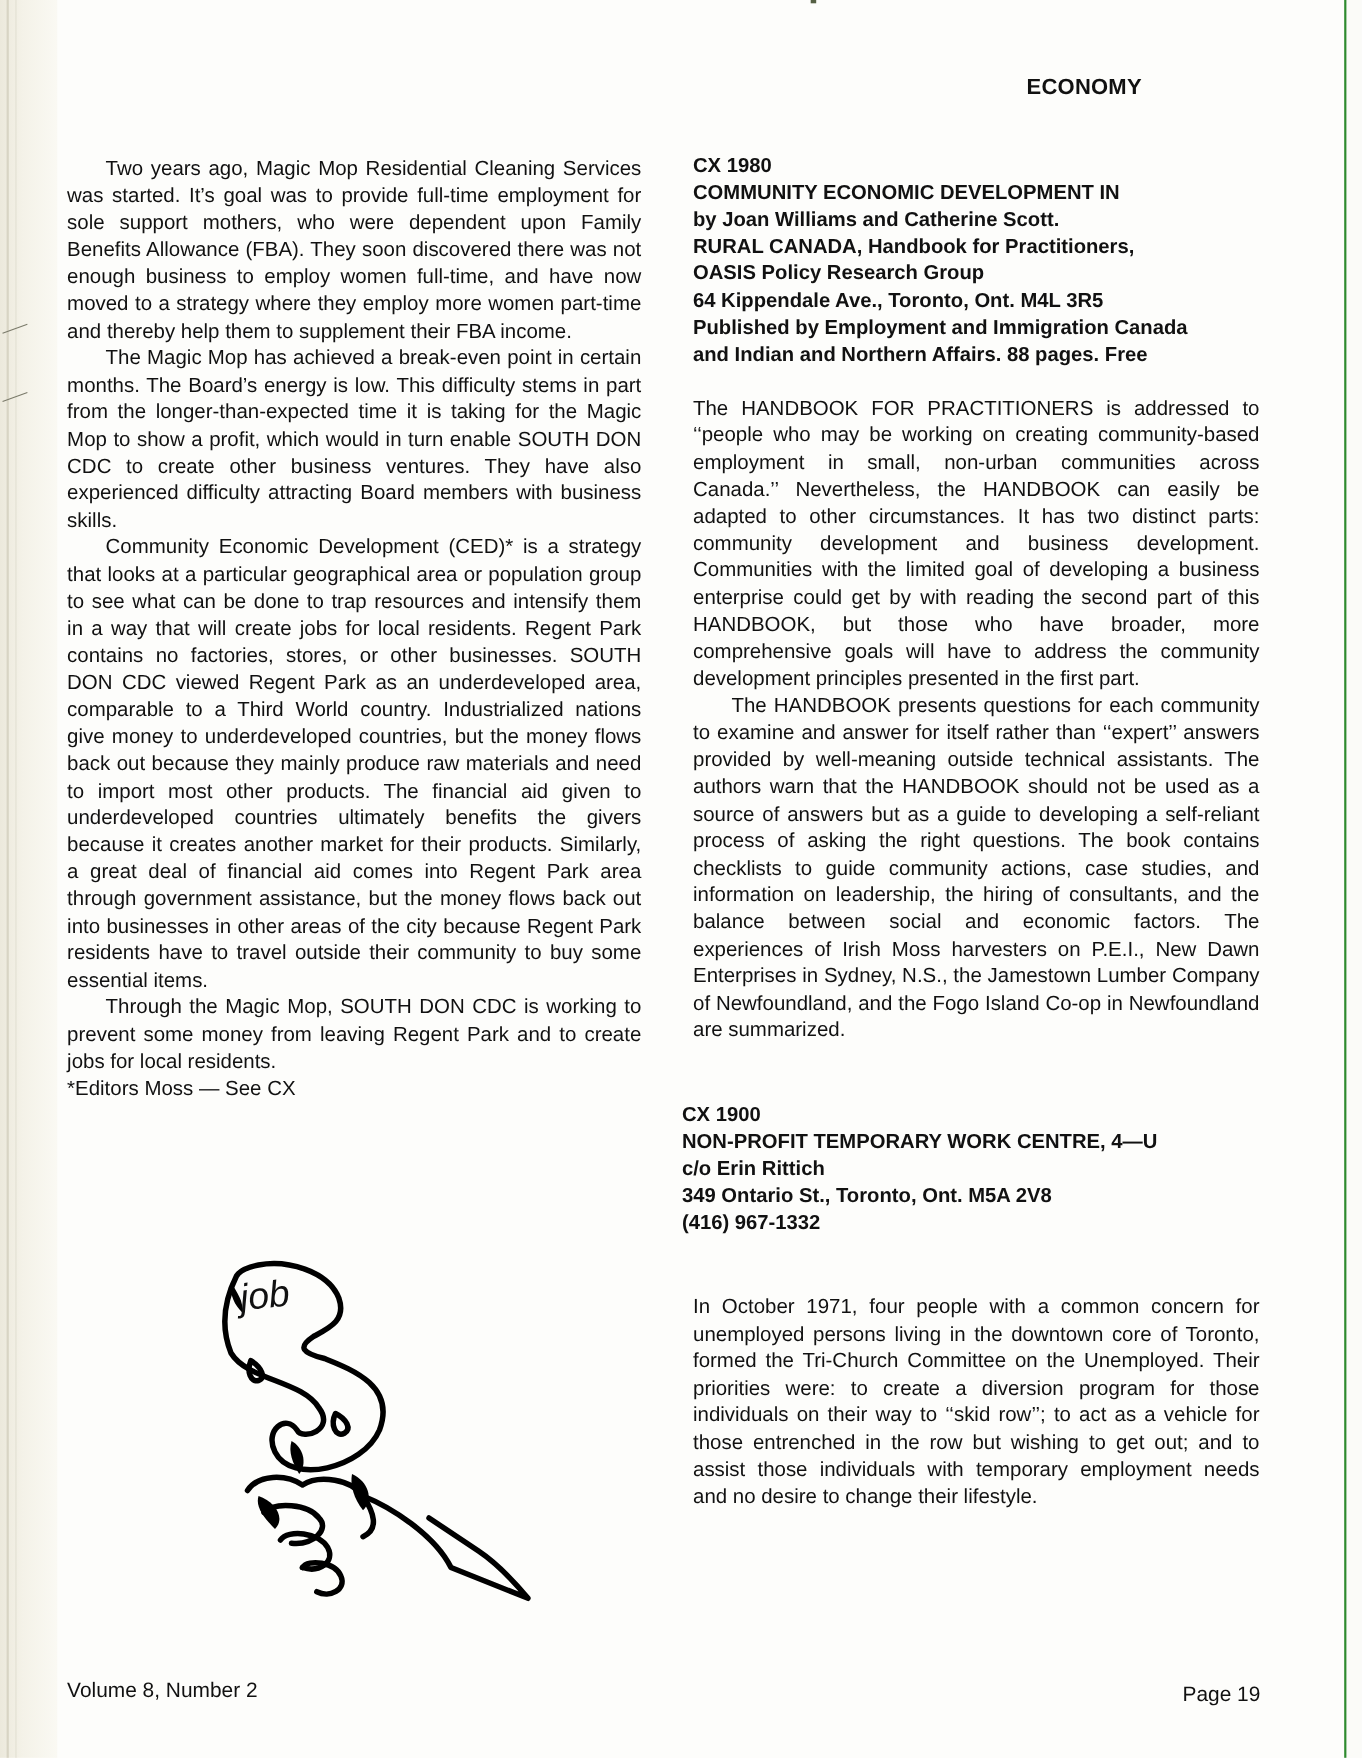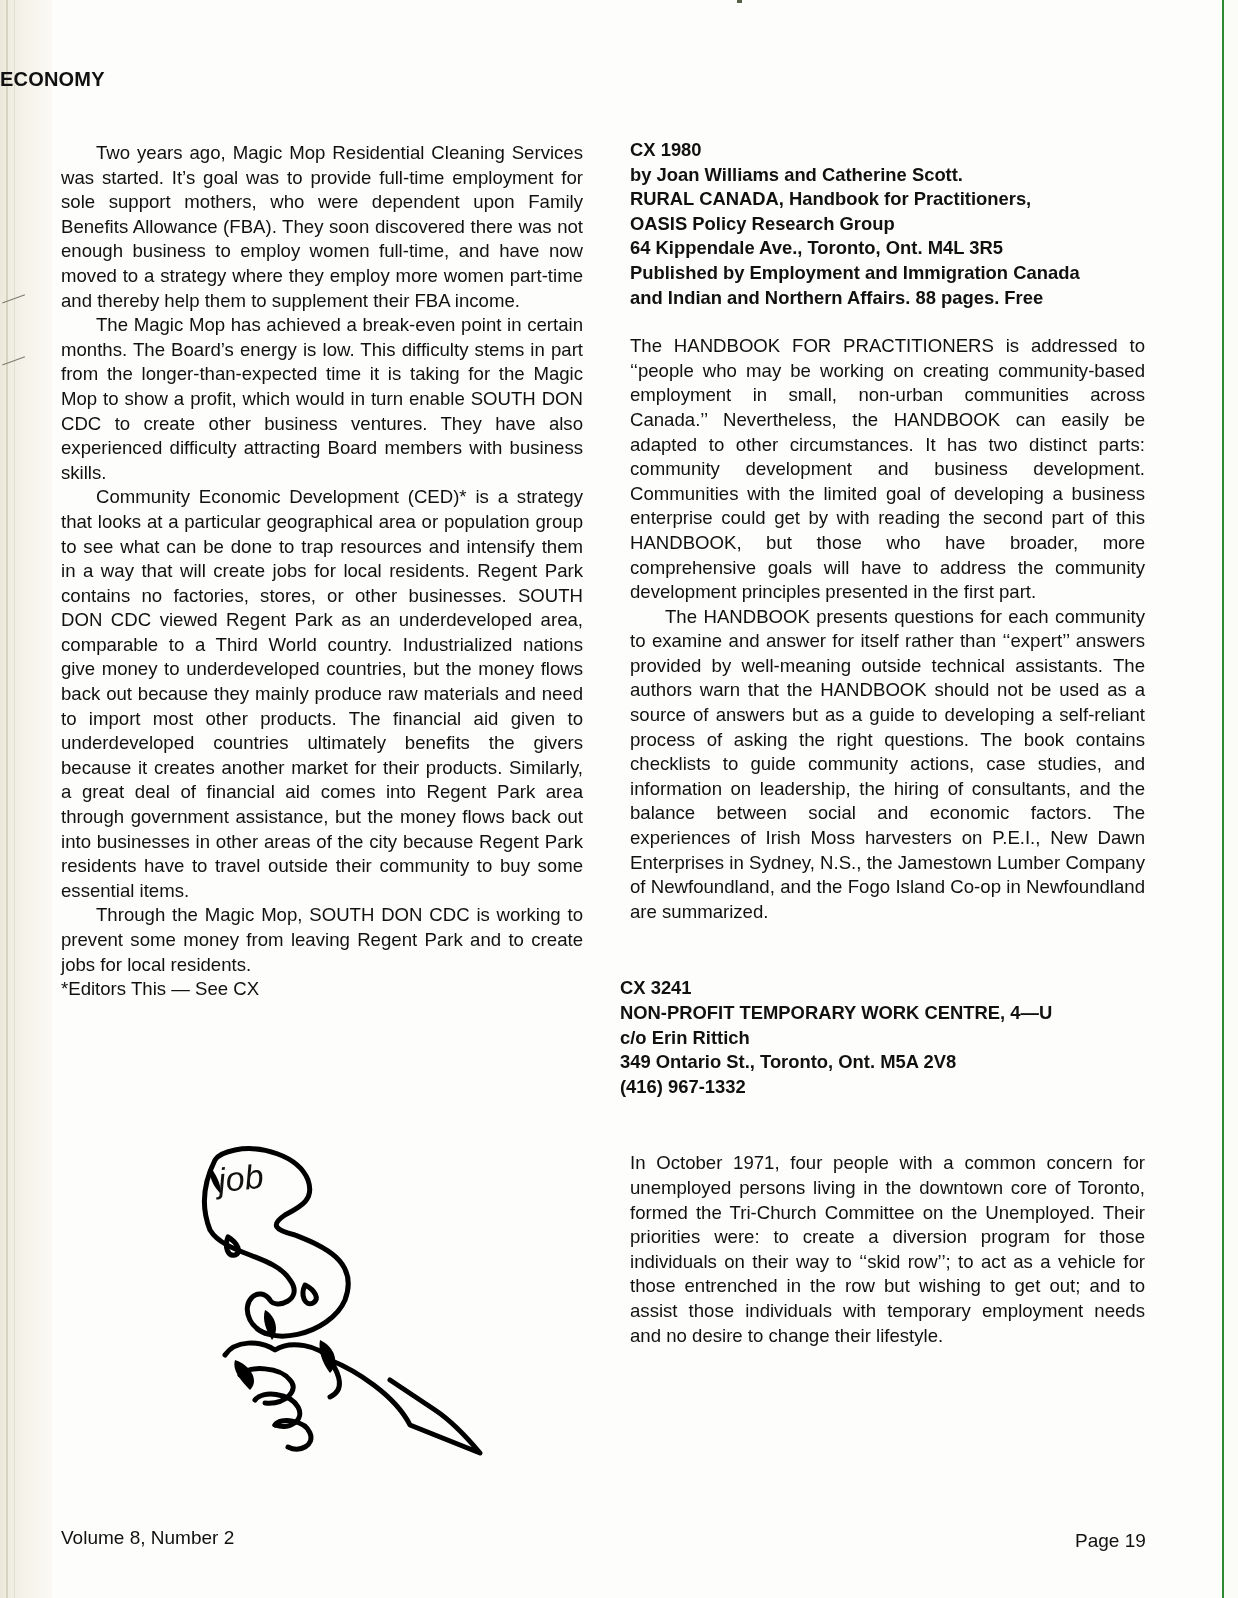--- a/index.html
+++ b/index.html
@@ -26,21 +26,21 @@
     .page-edge-right {
       position: absolute; right: 0; top: 0; width: 14px; height: 1598px;
       background: #fbfbf8;
       border-left: 2px solid #2f8a2f;
     }
     .top-mark {
       position: absolute; left: 737px; top: 0; width: 5px; height: 3px; background: #556044;
     }
     .section-header {
       position: absolute; left: 0; width: 1038px; top: 68px;
-      text-align: left; font-weight: bold; font-size: 20px; letter-spacing: 0.2px;
+      text-align: right; font-weight: bold; font-size: 20px; letter-spacing: 0.2px;
     }
     .col {
       position: absolute; font-size: 18.6px; line-height: 24.6px;
     }
     .col-left { left: 61px; top: 141px; width: 522px; }
     .col-right { left: 630px; top: 138px; width: 515px; }
     .para { margin: 0; text-align: justify; text-indent: 35px; hyphens: manual; }
     .para.noindent { text-indent: 0; }
     .note { margin: 0; }
     .entry-block { font-weight: bold; font-size: 18.4px; line-height: 24.6px; }
@@ -76,21 +76,21 @@
 <div class="margin-mark" style="top:298px"></div>
 <div class="margin-mark" style="top:360px"></div>
 
 <div class="section-header">ECONOMY</div>
 
 <div class="col col-left">
   <p class="para">Two years ago, Magic Mop Residential Cleaning Services was started. It’s goal was to provide full-time employment for sole support mothers, who were dependent upon Family Benefits Allowance (FBA). They soon discovered there was not enough business to employ women full-time, and have now moved to a strategy where they employ more women part-time and thereby help them to supplement their FBA income.</p>
   <p class="para">The Magic Mop has achieved a break-even point in certain months. The Board’s energy is low. This difficulty stems in part from the longer-than-expected time it is taking for the Magic Mop to show a profit, which would in turn enable SOUTH DON CDC to create other business ventures. They have also experienced difficulty attracting Board members with business skills.</p>
   <p class="para">Community Economic Development (CED)* is a strategy that looks at a particular geographical area or population group to see what can be done to trap resources and intensify them in a way that will create jobs for local residents. Regent Park contains no factories, stores, or other businesses. SOUTH DON CDC viewed Regent Park as an underdeveloped area, comparable to a Third World country. Industrialized nations give money to underdeveloped countries, but the money flows back out because they mainly produce raw materials and need to import most other products. The financial aid given to underdeveloped countries ultimately benefits the givers because it creates another market for their products. Similarly, a great deal of financial aid comes into Regent Park area through government assistance, but the money flows back out into businesses in other areas of the city because Regent Park residents have to travel outside their community to buy some essential items.</p>
   <p class="para">Through the Magic Mop, SOUTH DON CDC is working to prevent some money from leaving Regent Park and to create jobs for local residents.</p>
-  <p class="note">*Editors This — See CX</p>
+  <p class="note">*Editors Moss — See CX</p>
 </div>
 
 <div class="illustration">
   <svg viewBox="0 0 360 340">
     <g fill="none" stroke="#000" stroke-width="5" stroke-linecap="round" stroke-linejoin="round">
 
       <path d="M35 25 C 25 45, 20 70, 30 95 C 45 120, 95 120, 110 145 C 125 165, 95 175, 90 165 C 80 150, 60 165, 70 185 C 85 215, 150 200, 165 165 C 180 125, 140 110, 115 100 C 95 95, 90 90, 105 80 C 120 72, 135 65, 128 45 C 118 20, 80 10, 55 15 C 45 17, 38 20, 35 25 Z"></path>
 
       <path d="M48 102 C 44 112, 48 122, 55 120 C 62 118, 58 108, 48 102 Z"></path>
 
@@ -108,33 +108,34 @@
       <path d="M55 225 C 70 230, 80 245, 70 255 C 60 245, 52 235, 55 225 Z"></path>
       <path d="M140 205 C 155 212, 160 228, 150 238 C 142 228, 138 215, 140 205 Z"></path>
     </g>
   </svg>
 </div>
 <div class="illus-label">job</div>
 
 <div class="col col-right">
   <div class="entry-block">
     <div>CX 1980</div>
+    <div>COMMUNITY ECONOMIC DEVELOPMENT IN</div>
     <div>by Joan Williams and Catherine Scott.</div>
     <div>RURAL CANADA, Handbook for Practitioners,</div>
     <div>OASIS Policy Research Group</div>
     <div>64 Kippendale Ave., Toronto, Ont. M4L 3R5</div>
     <div>Published by Employment and Immigration Canada</div>
     <div>and Indian and Northern Affairs. 88 pages. Free</div>
   </div>
   <div class="gap-1"></div>
   <p class="para noindent">The HANDBOOK FOR PRACTITIONERS is addressed to ‘‘people who may be working on creating community-based employment in small, non-urban communities across Canada.’’ Nevertheless, the HANDBOOK can easily be adapted to other circumstances. It has two distinct parts: community development and business development. Communities with the limited goal of developing a business enterprise could get by with reading the second part of this HANDBOOK, but those who have broader, more comprehensive goals will have to address the community development principles presented in the first part.</p>
   <p class="para">The HANDBOOK presents questions for each community to examine and answer for itself rather than ‘‘expert’’ answers provided by well-meaning outside technical assistants. The authors warn that the HANDBOOK should not be used as a source of answers but as a guide to developing a self-reliant process of asking the right questions. The book contains checklists to guide community actions, case studies, and information on leadership, the hiring of consultants, and the balance between social and economic factors. The experiences of Irish Moss harvesters on P.E.I., New Dawn Enterprises in Sydney, N.S., the Jamestown Lumber Company of Newfoundland, and the Fogo Island Co-op in Newfoundland are summarized.</p>
   <div class="gap-2"></div>
   <div class="entry-block" style="margin-left:-10px">
-    <div>CX 3241</div>
+    <div>CX 1900</div>
     <div>NON-PROFIT TEMPORARY WORK CENTRE, 4—U</div>
     <div>c/o Erin Rittich</div>
     <div>349 Ontario St., Toronto, Ont. M5A 2V8</div>
     <div>(416) 967-1332</div>
   </div>
   <div class="gap-2"></div>
   <p class="para noindent">In October 1971, four people with a common concern for unemployed persons living in the downtown core of Toronto, formed the Tri-Church Committee on the Unemployed. Their priorities were: to create a diversion program for those individuals on their way to ‘‘skid row’’; to act as a vehicle for those entrenched in the row but wishing to get out; and to assist those individuals with temporary employment needs and no desire to change their lifestyle.</p>
 </div>
 
 <div class="footer-left">Volume 8, Number 2</div>

